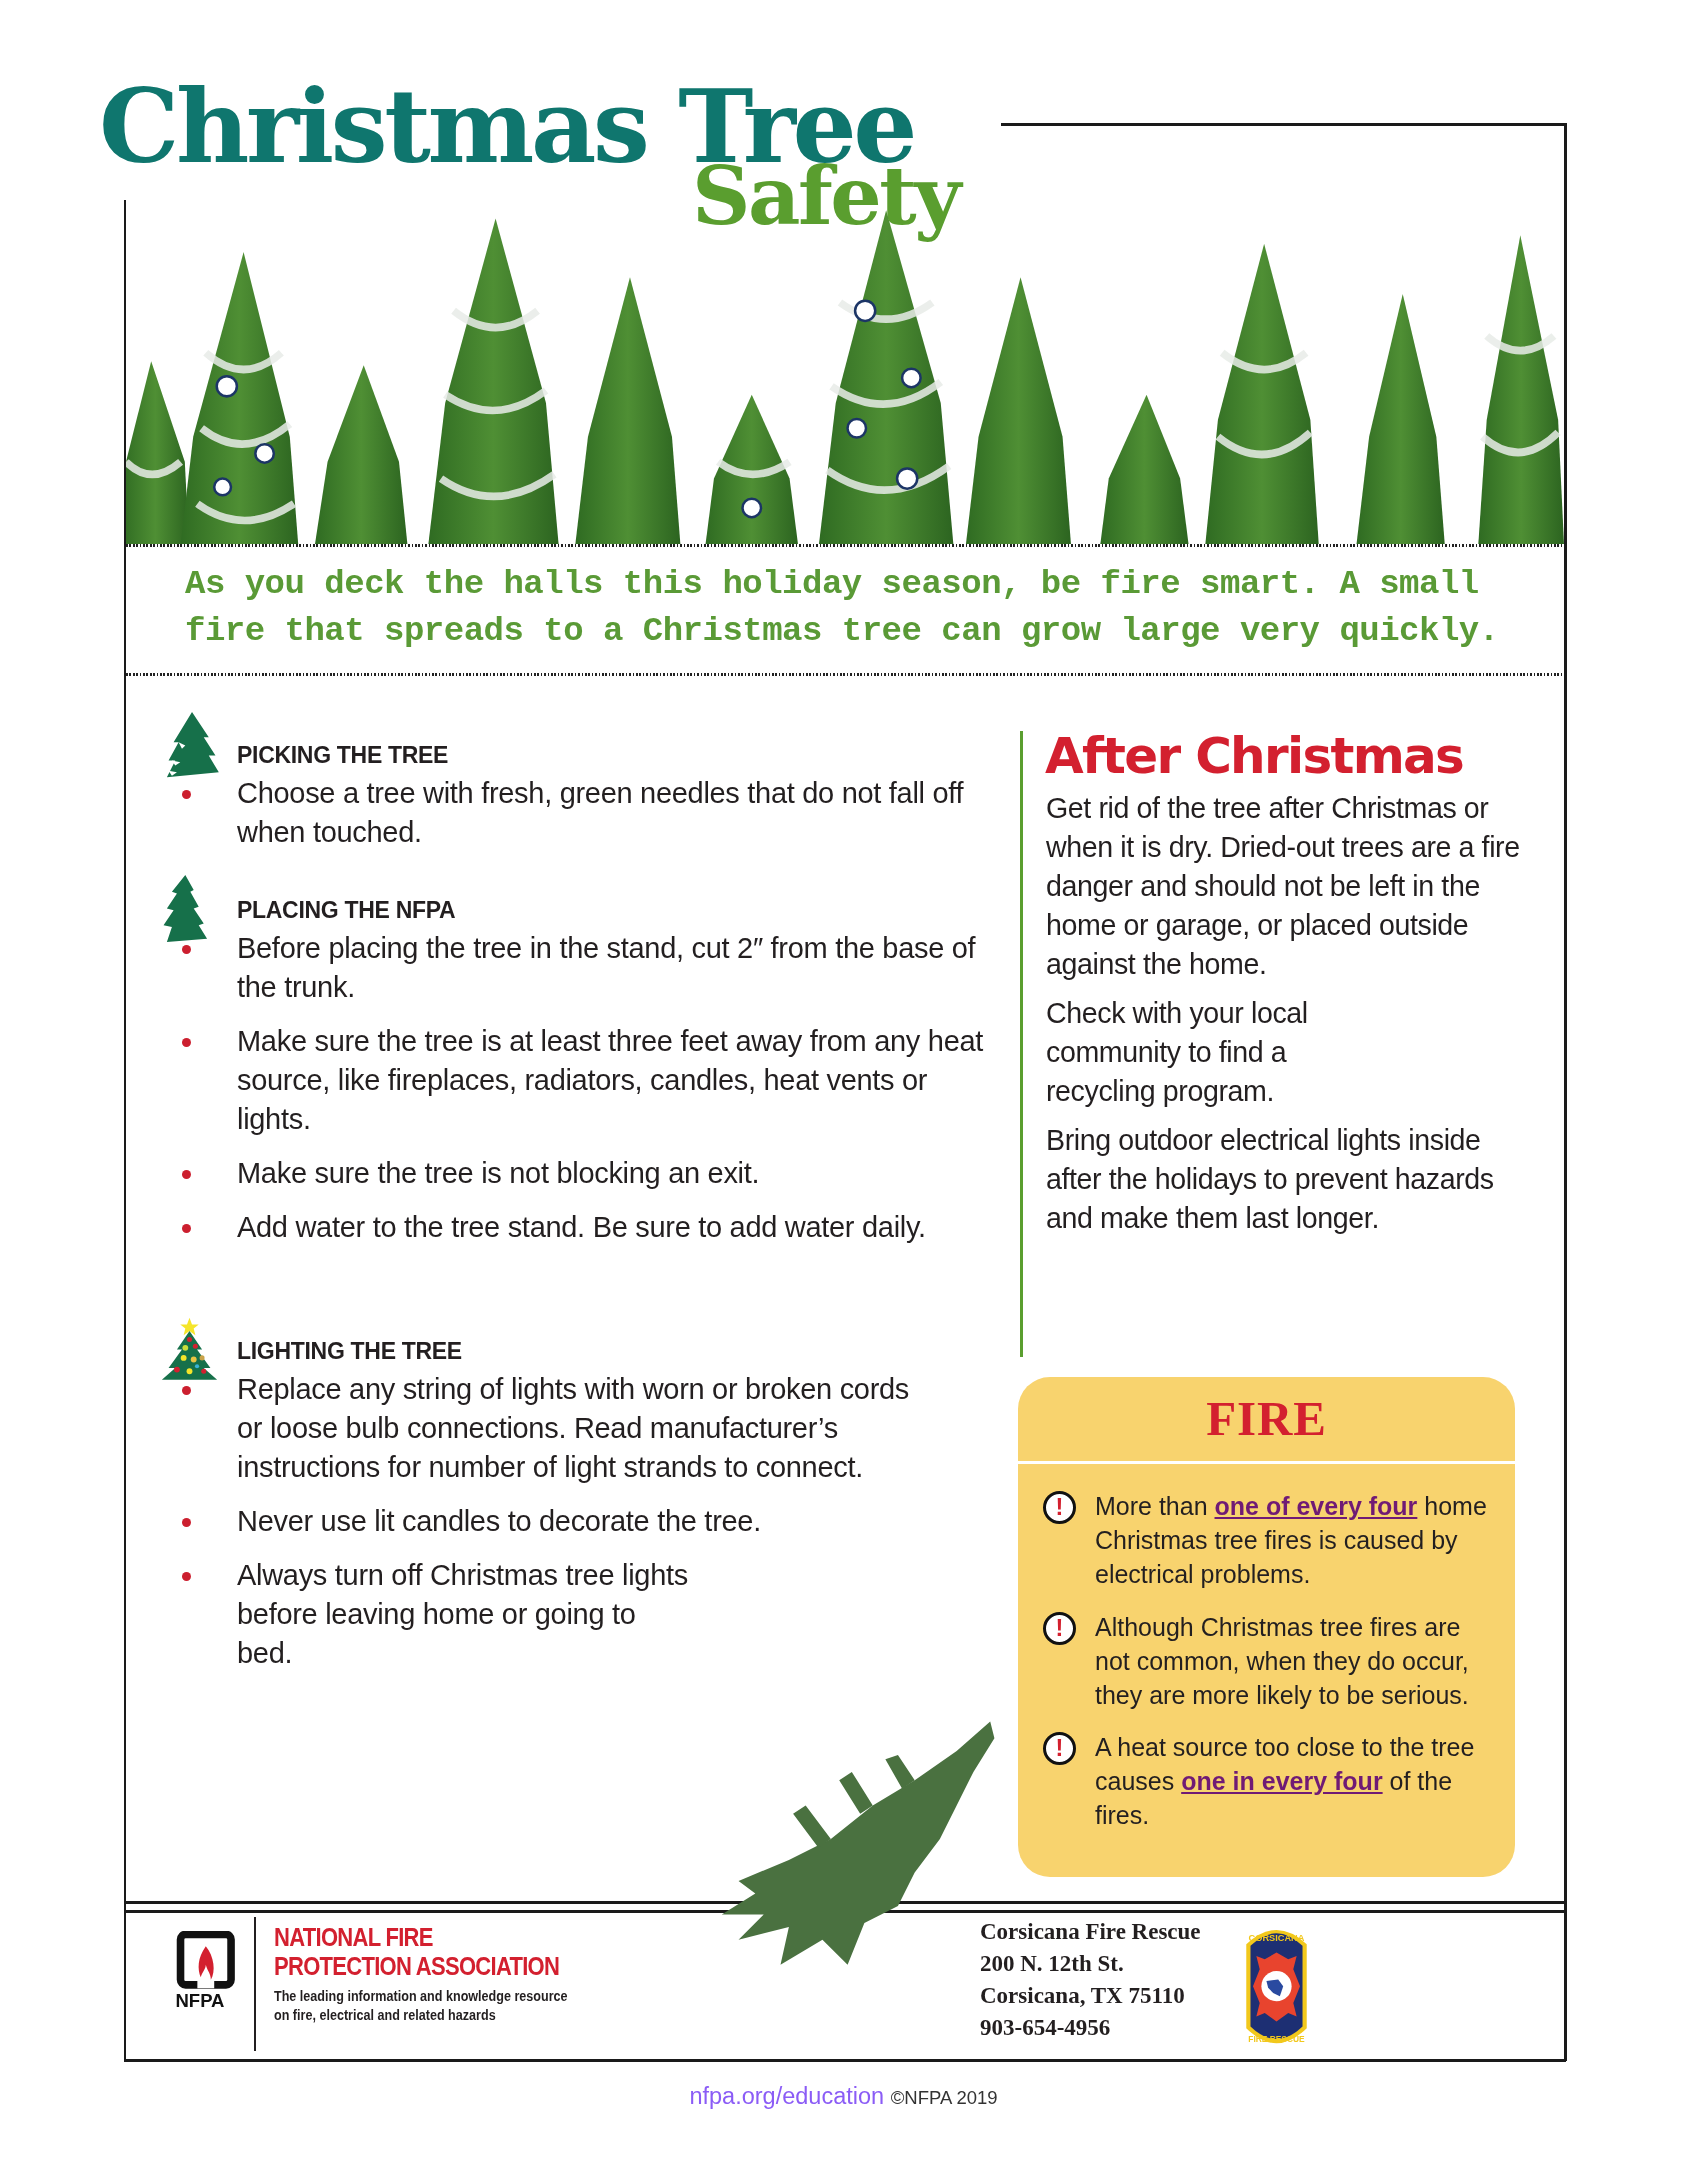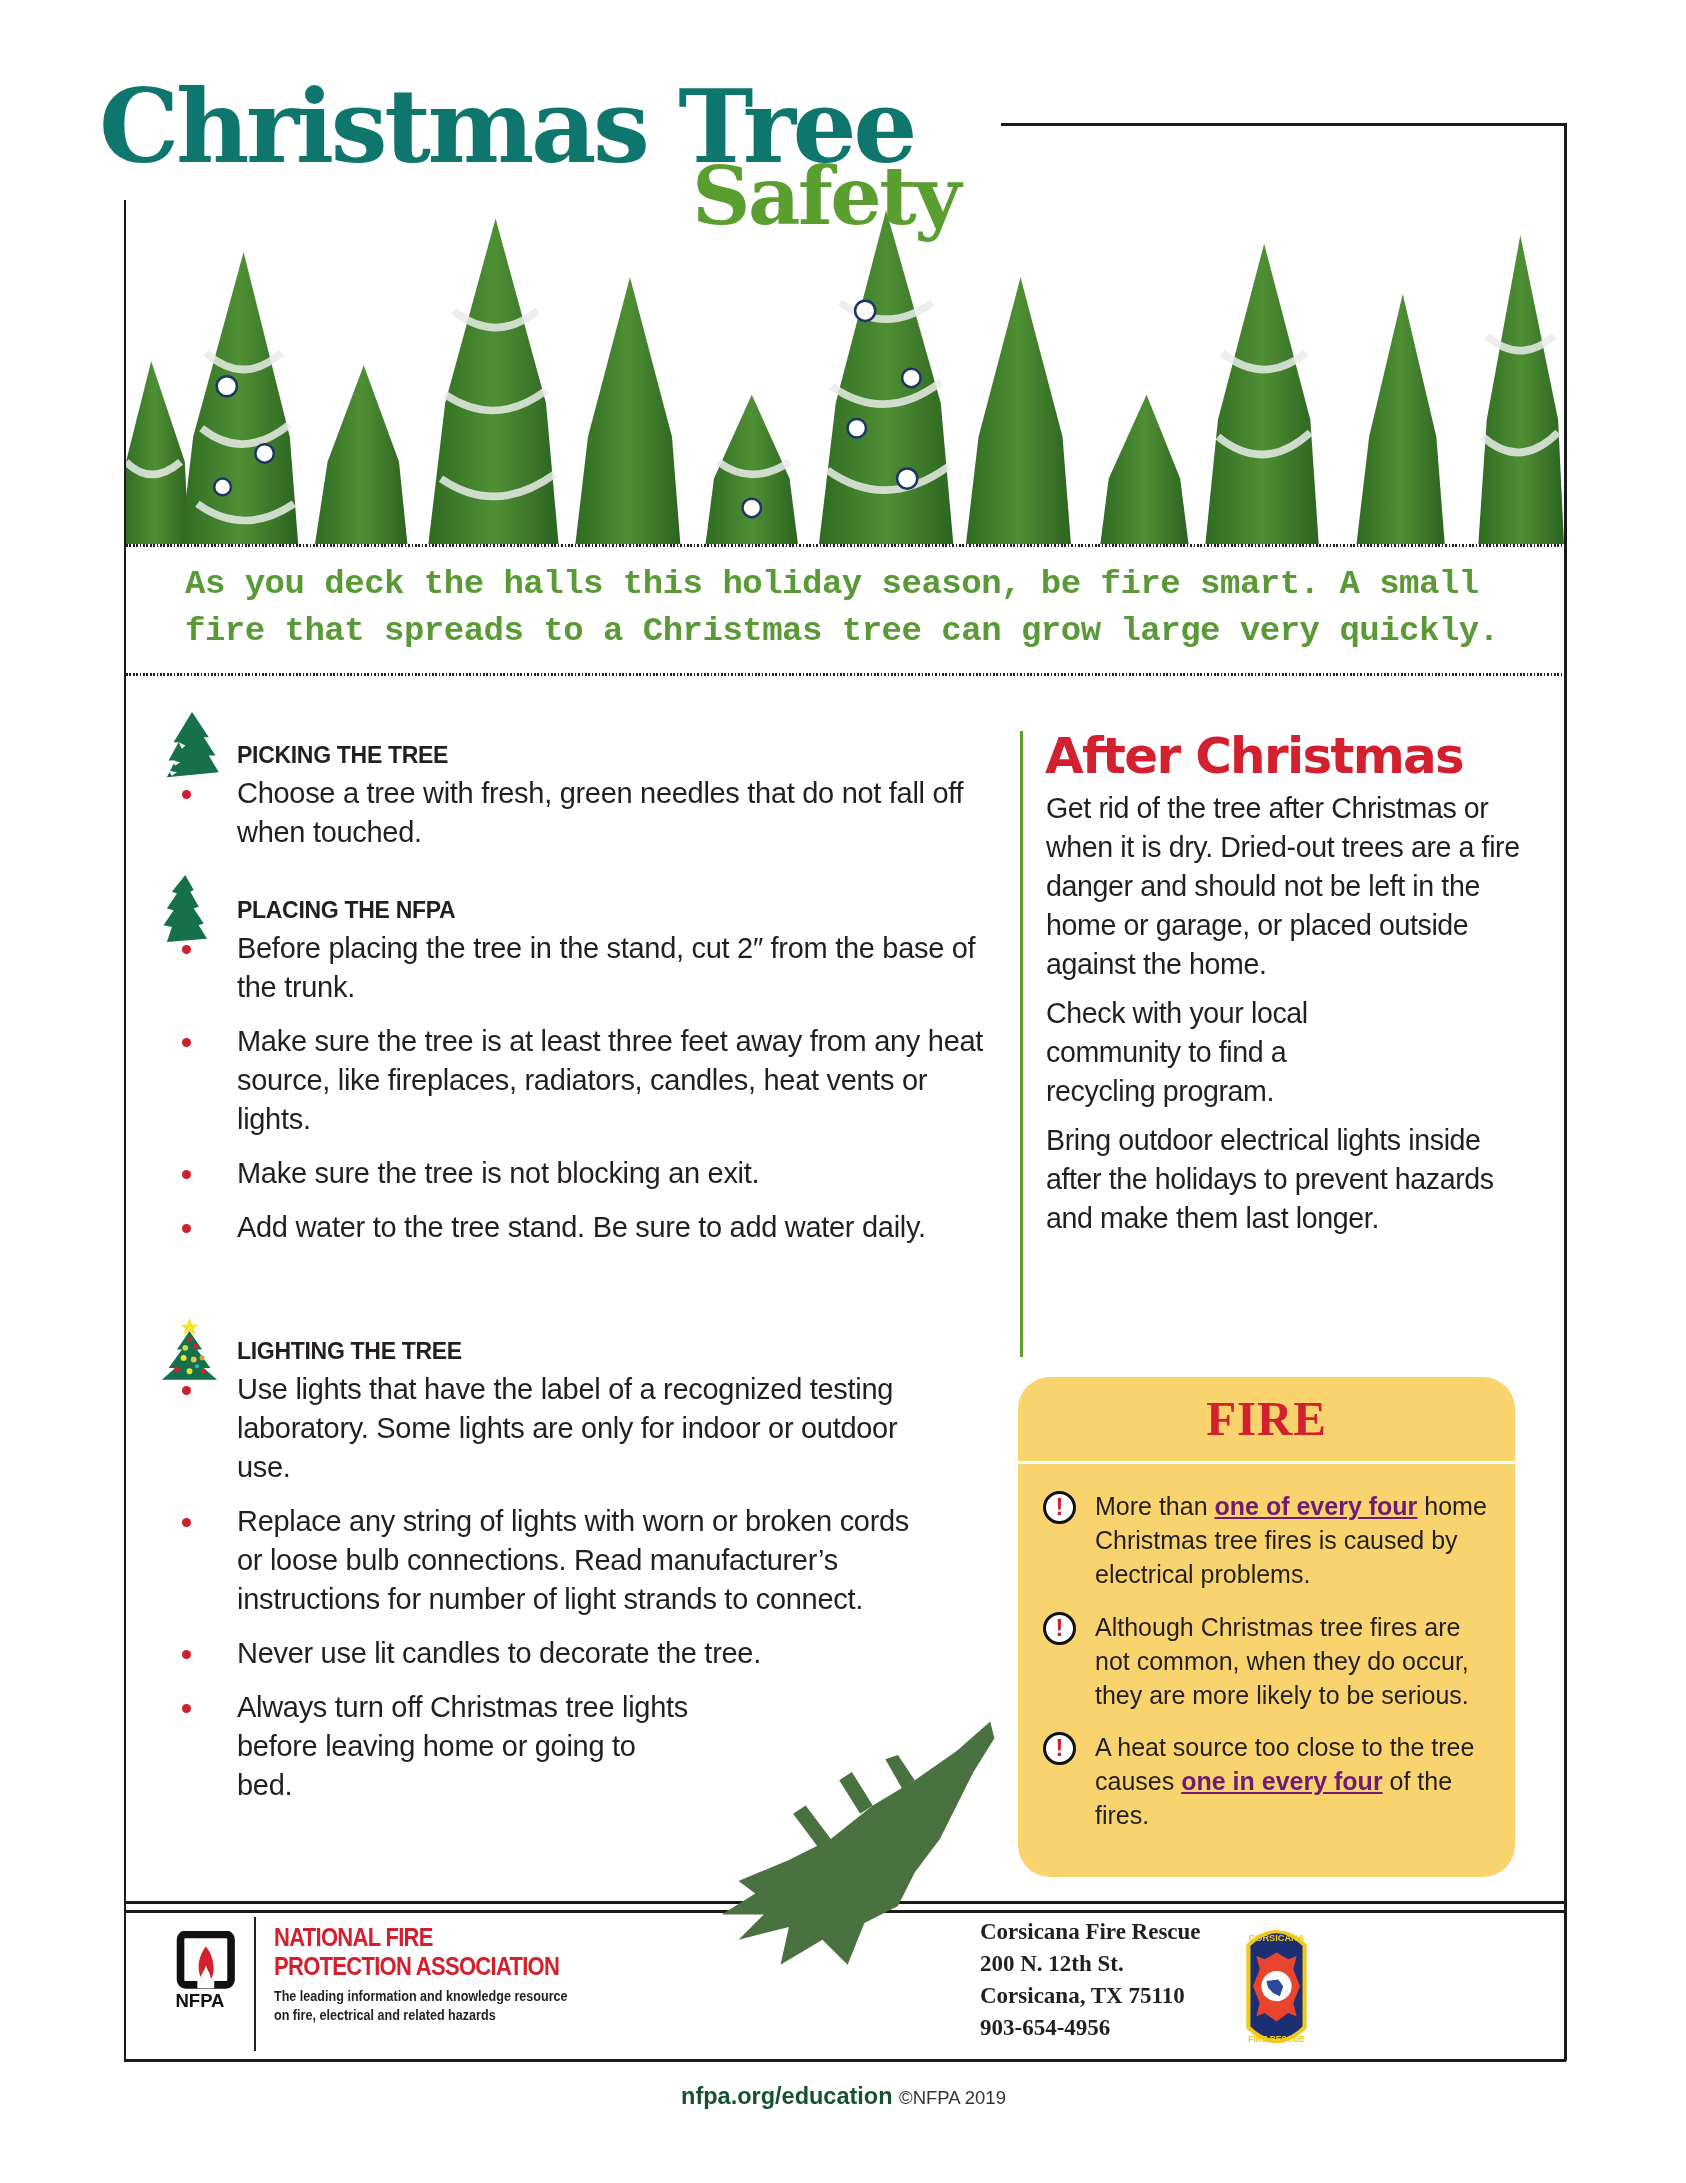--- a/index.html
+++ b/index.html
@@ -44,21 +44,21 @@
   
   .branch{left:705px;top:1713px;width:302px;height:252px;}
   
   .nfpa-logo{left:172px;top:1931px;width:76px;height:80px;}
   .nfpa-divider{left:254px;top:1917px;width:1.7px;height:134px;background:#231f20;}
   .nfpa-name{left:274px;top:1923px;font-family:"Liberation Sans",sans-serif;font-weight:bold;font-size:25px;line-height:28.6px;color:#d3202f;letter-spacing:-0.8px;transform:scaleX(0.88);transform-origin:left;}
   .nfpa-tag{left:274px;top:1987px;font-weight:bold;font-size:14.3px;line-height:19.3px;color:#231f20;transform:scaleX(0.88);transform-origin:left;}
   .addr{left:980px;top:1916px;font-family:"Liberation Serif",serif;font-weight:bold;font-size:23px;line-height:32px;color:#231f20;}
   .badge{left:1241px;top:1919px;width:71px;height:136px;}
   .url{left:0;width:1687px;top:2081px;text-align:center;font-size:23.5px;line-height:30px;}
-  .url .u{color:#14532d;font-weight:bold;}
+  .url .u{color:#8b5cf6;font-weight:normal;}
   .url .c{color:#333;font-size:18.5px;}
 </style>
 </head>
 <body>
 
 <div class="abs frame-top"></div>
 <div class="abs frame-right"></div>
 <div class="abs frame-left"></div>
 <div class="abs frame-bottom"></div>
 <div class="abs dbl1"></div>
@@ -150,21 +150,20 @@
       <circle cx="28" cy="50" r="3.5" fill="#f5e52a"></circle>
         <circle cx="40" cy="52" r="3.5" fill="#e8c443"></circle>
         <circle cx="50" cy="50" r="3" fill="#c9a34a"></circle>
       <circle cx="20" cy="64" r="3.5" fill="#d3202f"></circle>
         <circle cx="35" cy="66" r="3.5" fill="#f5e52a"></circle>
         <circle cx="52" cy="66" r="3" fill="#d3202f"></circle>
         <circle cx="44" cy="60" r="2.5" fill="#3bb4d8"></circle>
     </svg>
     <div class="sec-head">LIGHTING THE TREE</div>
     <ul class="bullets">
-      <li style="width:714px;">Use lights that have the label of a recognized testing laboratory. Some lights are only for indoor or outdoor use.</li>
       <li style="width:689px;">Replace any string of lights with worn or broken cords or loose bulb connections. Read manufacturer’s instructions for number of light strands to connect.</li>
       <li>Never use lit candles to decorate the tree.</li>
       <li style="width:453px;">Always turn off Christmas tree lights before leaving home or going to bed.</li>
     </ul>
   </div>
 </div>
 
 <svg class="abs branch" viewBox="0 0 360 300">
   <g fill="#4a7140">
     <path d="M340 10 L300 45 L250 80 L200 110 L150 150 L100 175 L40 200 L60 215 L20 240 L70 240 L40 270 L100 255 L90 300 L140 270 L170 300 L190 250 L230 230 L250 190 L280 150 L300 110 L320 70 L345 30 Z"></path>

